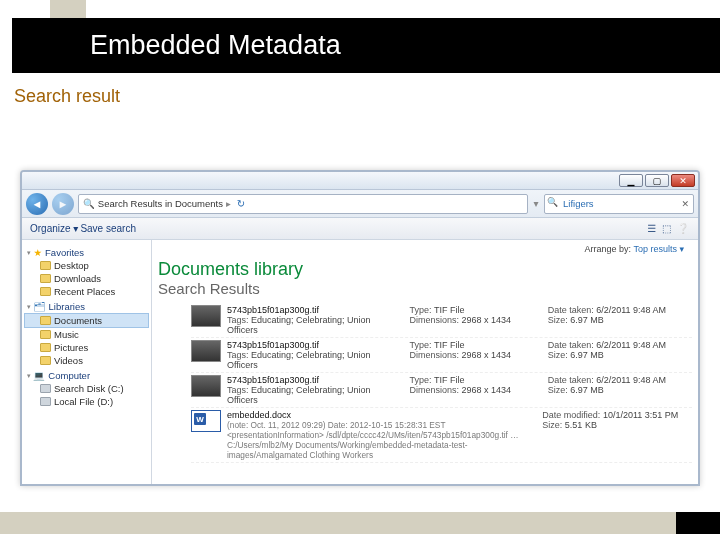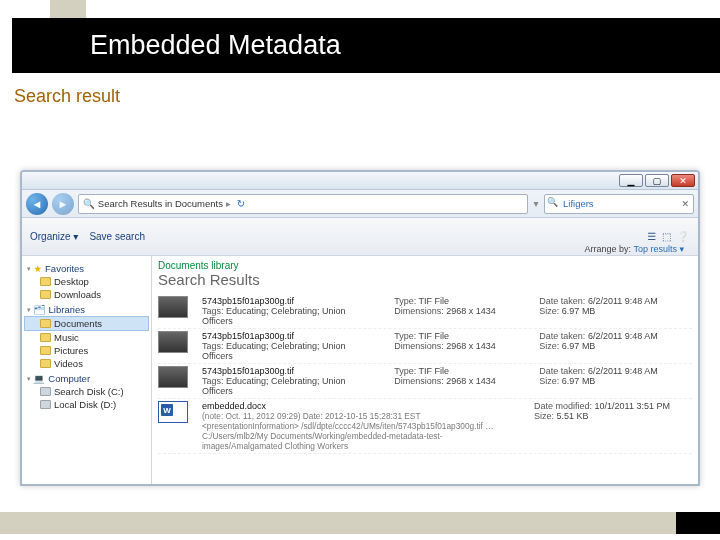--- a/index.html
+++ b/index.html
@@ -127,26 +127,26 @@
     gap:26px;
   }
   .search-box::before {
     content:"🔍";
     position:absolute; left:2px; top:2px;
     font-size:9px;
   }
   .search-term { color:#2a6db3; }
   .search-clear { margin-left:auto; color:#666; cursor:pointer; font-size:9px;}
   .toolbar {
-    height: 38px;
+    height: 22px;
     background: linear-gradient(#f7f8fa,#e7ebf1);
     border-bottom:1px solid #cdd6e1;
     display:flex; align-items:center;
     padding:0 8px;
-    gap:11px;
+    gap:2px;
     font-size:10px;
     color:#1a3e7a;
   }
   .tool-item { cursor:pointer; }
   .tool-right { margin-left:auto; display:flex; gap:6px; }
   .tool-icon { cursor:pointer; font-size:10px; color:#3a5a88;}
   .body {
     display:flex;
     height: calc(100% - 68px);
   }
@@ -170,33 +170,35 @@
   .ico-drive{ background:#cfd6dd; border:1px solid #9aa3ad; border-radius:1px;}
   .ico-comp{ color:#3a5a88;}
   .content {
     flex:1;
     background:#fff;
     padding:4px 6px;
     overflow:hidden;
   }
   .lib-header {
     color:#0a8a3a;
-    font-size:10px;
+    font-size:18px;
     margin-bottom:0;
+    margin-top:15px;
   }
   .lib-sub { color:#666; font-size:15px; margin-bottom:6px;}
   .arrange { position:absolute; right:14px; top:72px; font-size:9px; color:#444;}
   .arrange .link{ color:#2a6db3; cursor:pointer;}
   .result {
     display:flex;
-    gap:14px;
+    gap:6px;
     padding:2px 0;
     border-bottom:1px dashed #eee;
     font-size:9px;
     color:#444;
+    margin-left:33px;
   }
   .thumb {
     width:30px; height:22px;
     background:linear-gradient(#666,#333);
     border:1px solid #888;
     flex-shrink:0;
   }
   .thumb.docx {
     background:#fff;
     border:1px solid #2a5ca8;
@@ -266,20 +268,24 @@
           <span>Favorites</span>
         </div>
       <div class="nav-item">
           <span class="ni-icon ico-folder"></span>
           <span>Desktop</span>
         </div>
       <div class="nav-item">
           <span class="ni-icon ico-folder"></span>
           <span>Downloads</span>
         </div>
+      <div class="nav-item">
+          <span class="ni-icon ico-folder"></span>
+          <span>Recent Places</span>
+        </div>
 
       <div class="nav-group">
           <span class="ico-lib">🗂</span>
           <span>Libraries</span>
         </div>
       <div class="nav-item sel">
           <span class="ni-icon ico-folder"></span>
           <span>Documents</span>
         </div>
       <div class="nav-item">
@@ -298,21 +304,21 @@
       <div class="nav-group">
           <span class="ico-comp">💻</span>
           <span>Computer</span>
         </div>
       <div class="nav-item">
           <span class="ni-icon ico-drive"></span>
           <span>Search Disk (C:)</span>
         </div>
       <div class="nav-item">
           <span class="ni-icon ico-drive"></span>
-          <span>Local Disk (D:)</span>
+          <span>Local File (D:)</span>
         </div>
     </div>
 
     <div class="content">
       <div class="lib-header">Documents library</div>
       <div class="lib-sub">Search Results</div>
       <div class="arrange">
         <span>Arrange by:</span>
         <span class="link">Top results ▾</span>
       </div>

